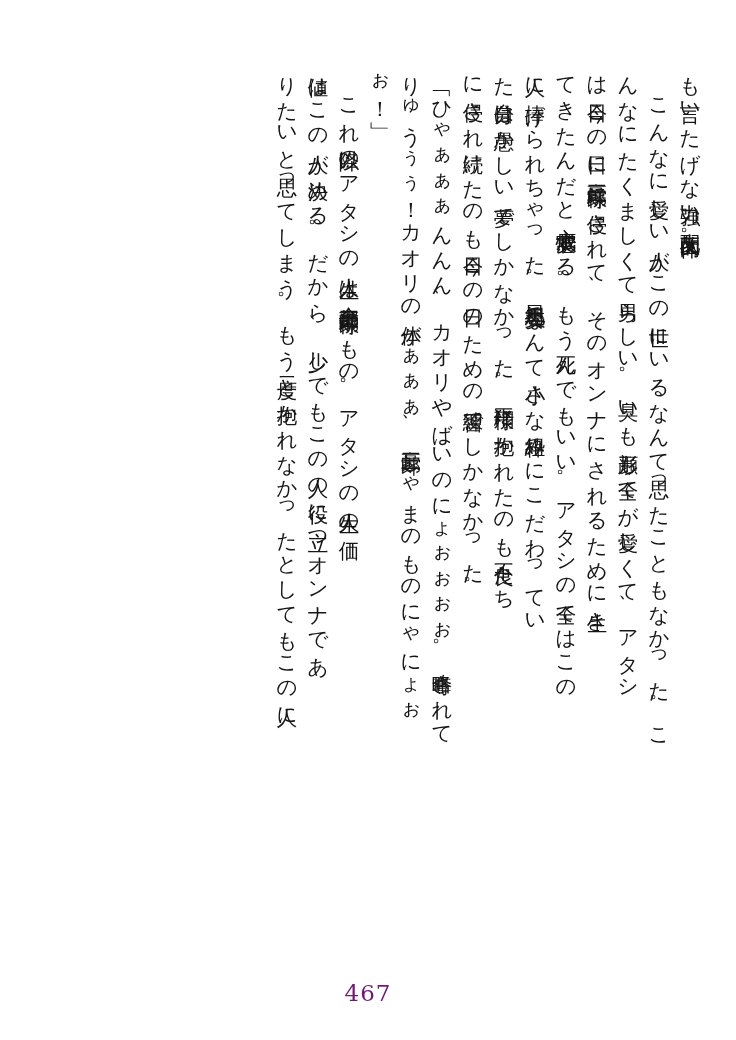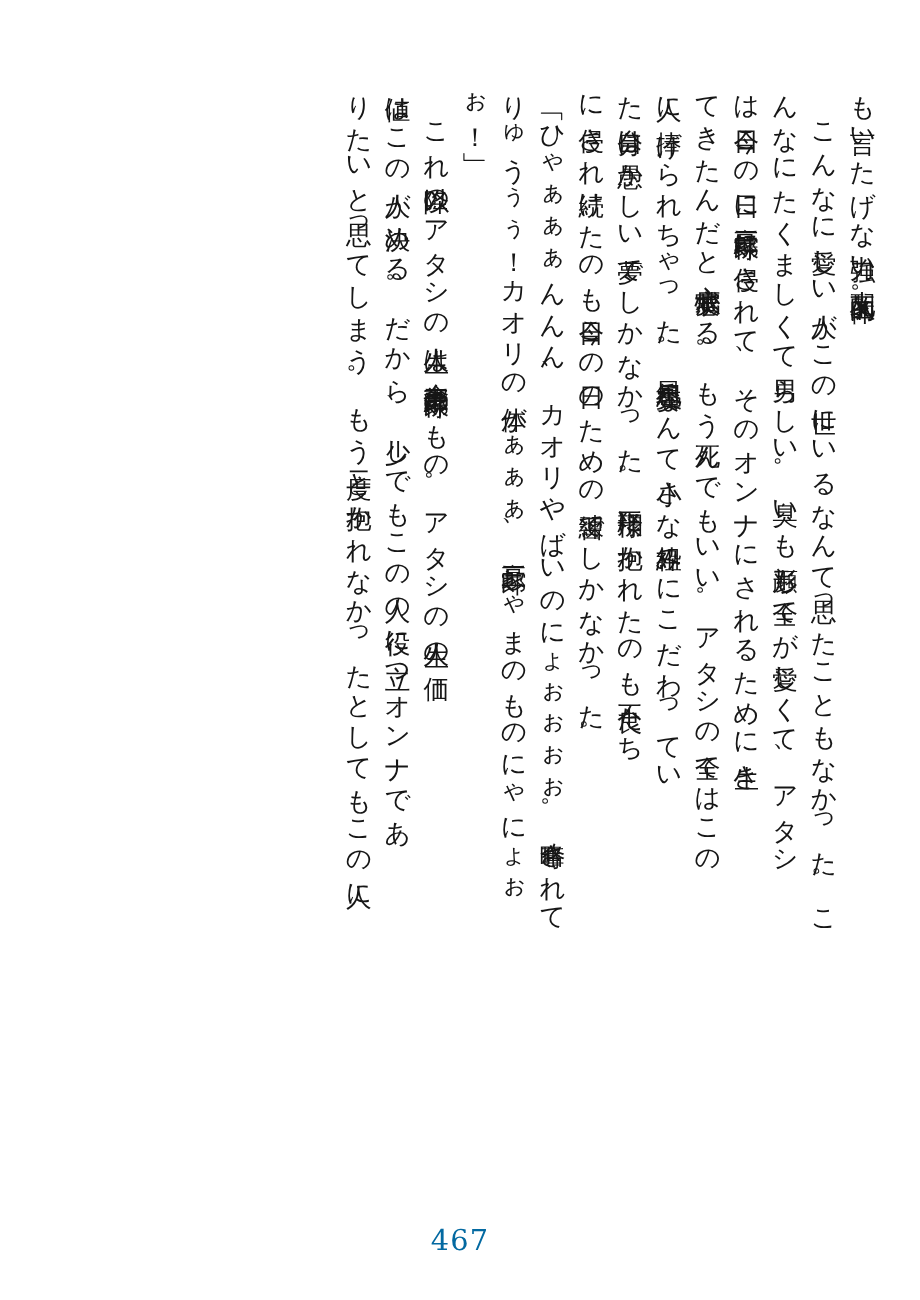--- a/index.html
+++ b/index.html
@@ -52,21 +52,21 @@
     padding-top: 22px;
   }
   .page-number {
     position: absolute;
     bottom: 34px;
     left: 0;
     width: 100%;
     text-align: center;
     font-size: 23px;
     font-family: "DejaVu Serif", "Liberation Serif", serif;
-    color: #0369a1;
+    color: #701a75;
     letter-spacing: 1px;
   }
 </style>
 </head>
 <body>
 
 <div class="page">
   <div class="text-block">
     <div class="vline">も言いたげな力強い支配的肉体。</div>
     <div class="vline indent">こんなに愛しい人がこの世にいるなんて思ったこともなかった。こ</div>

